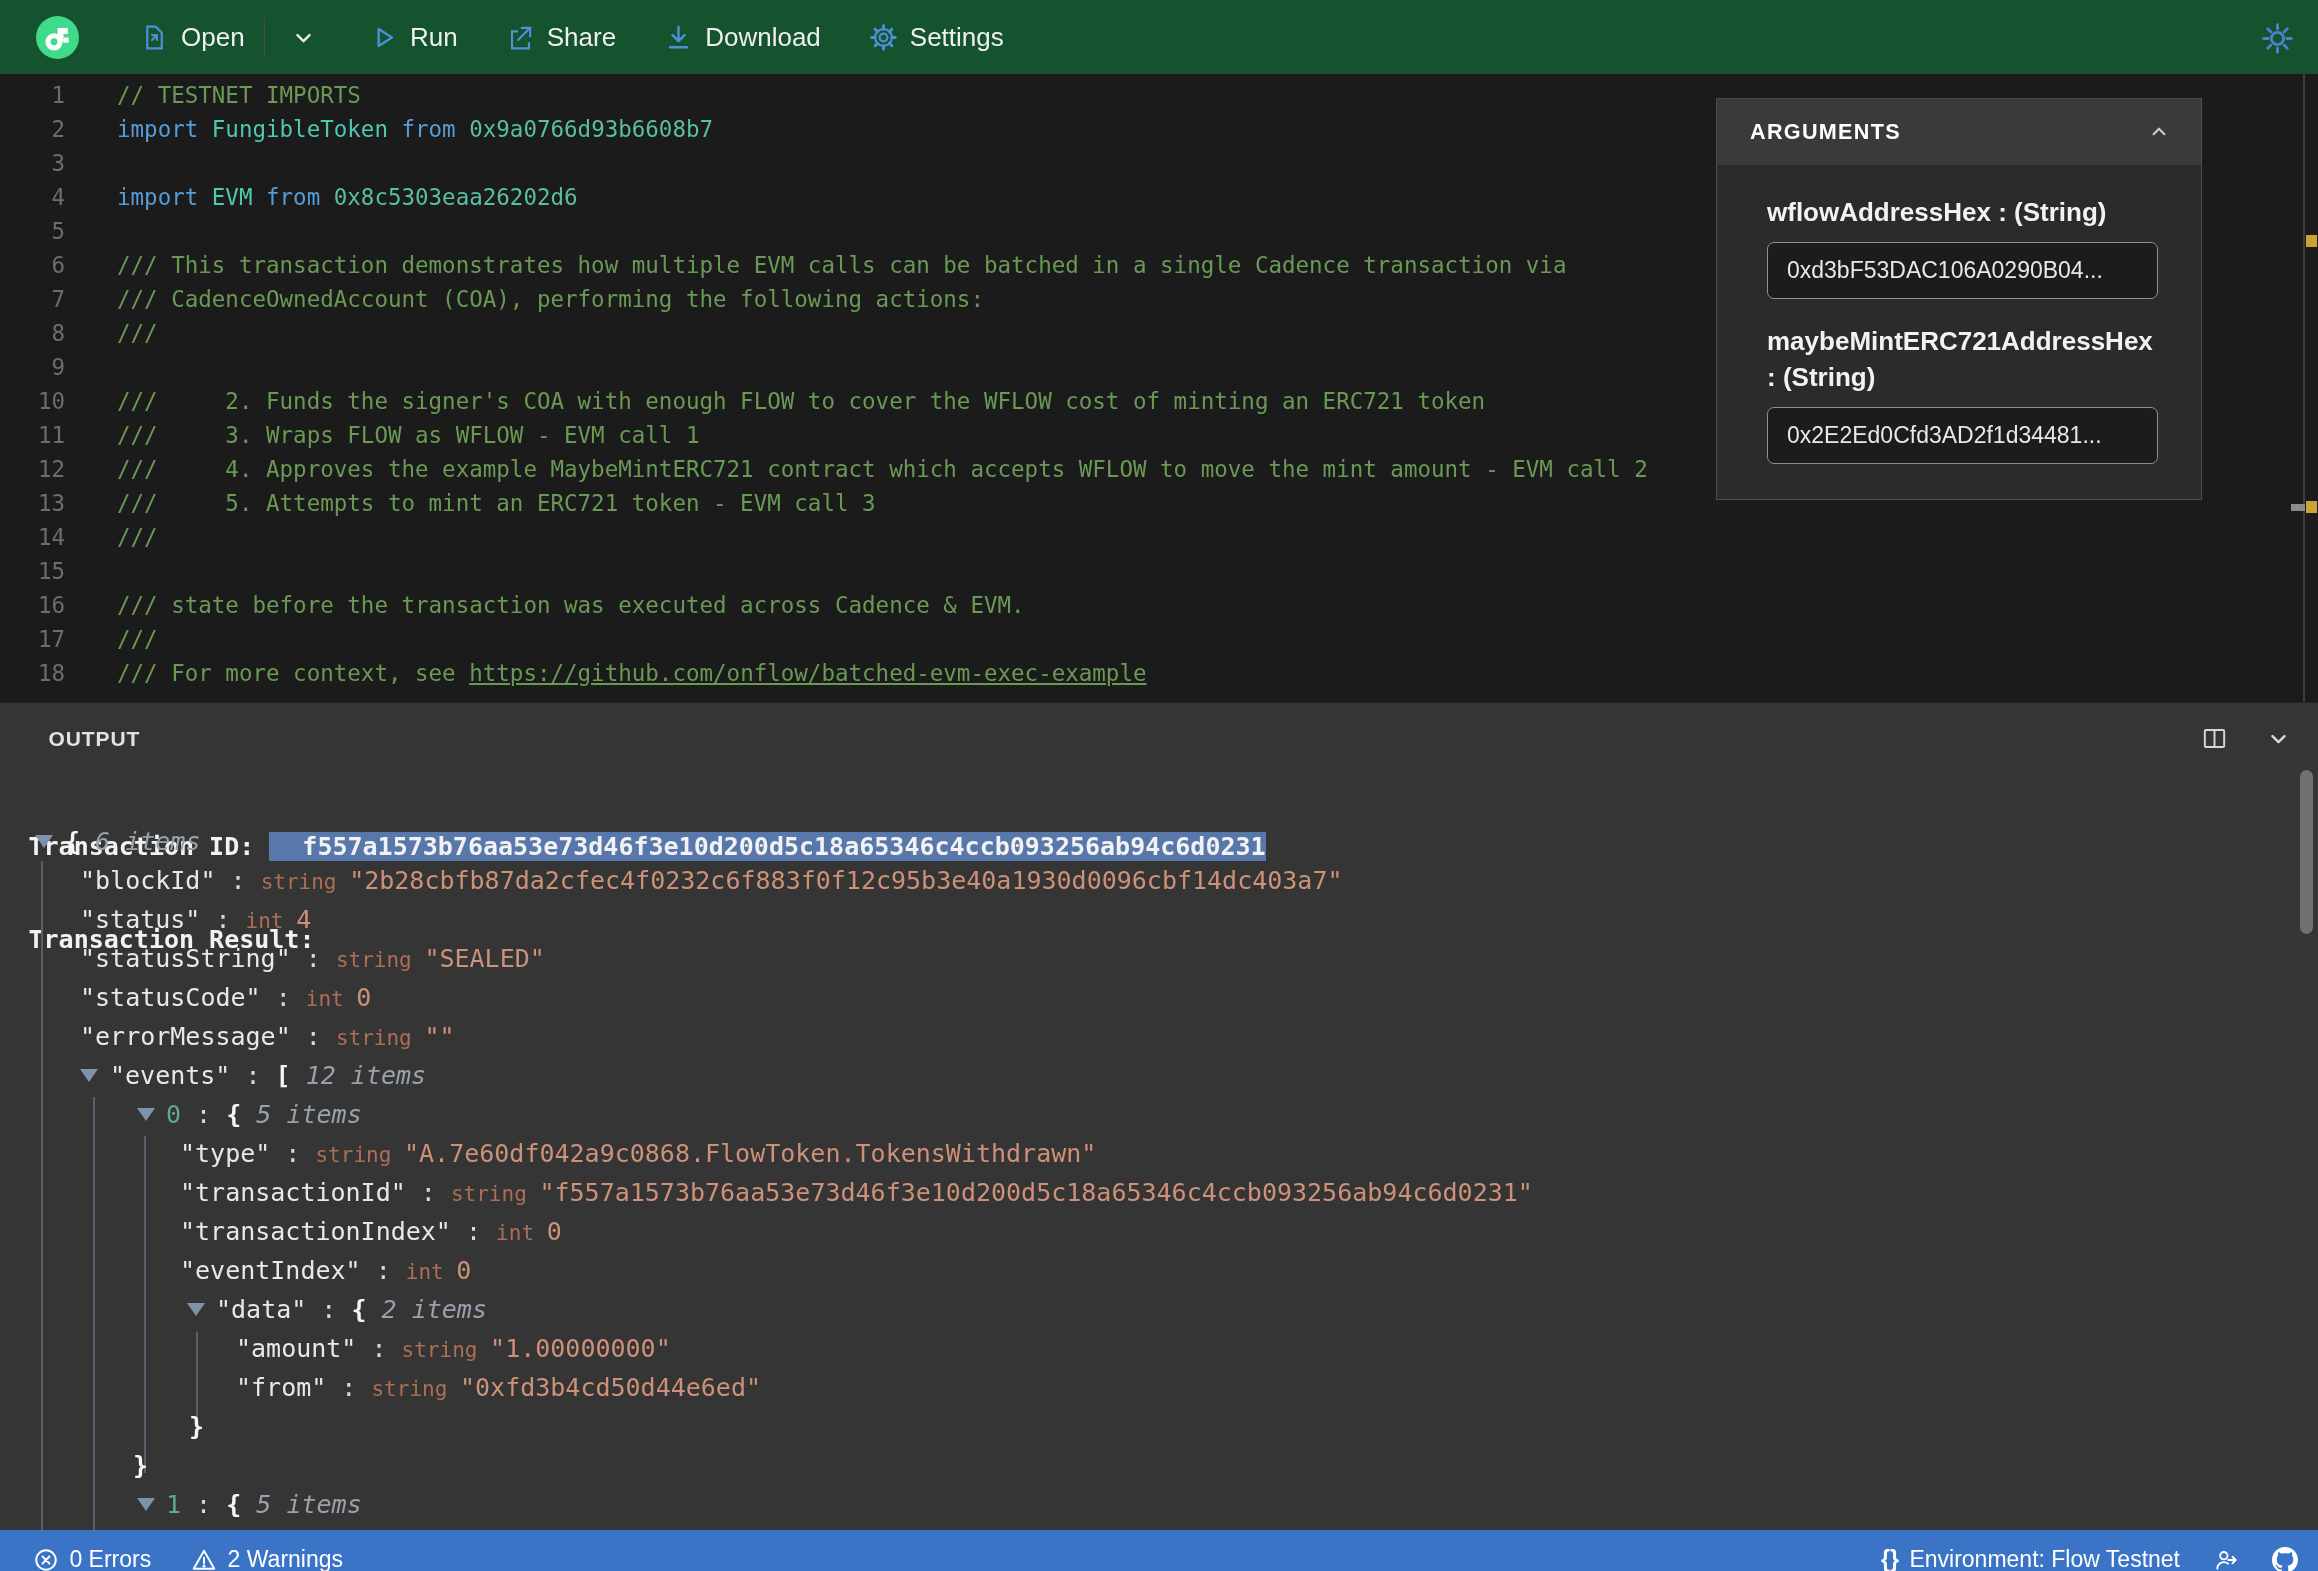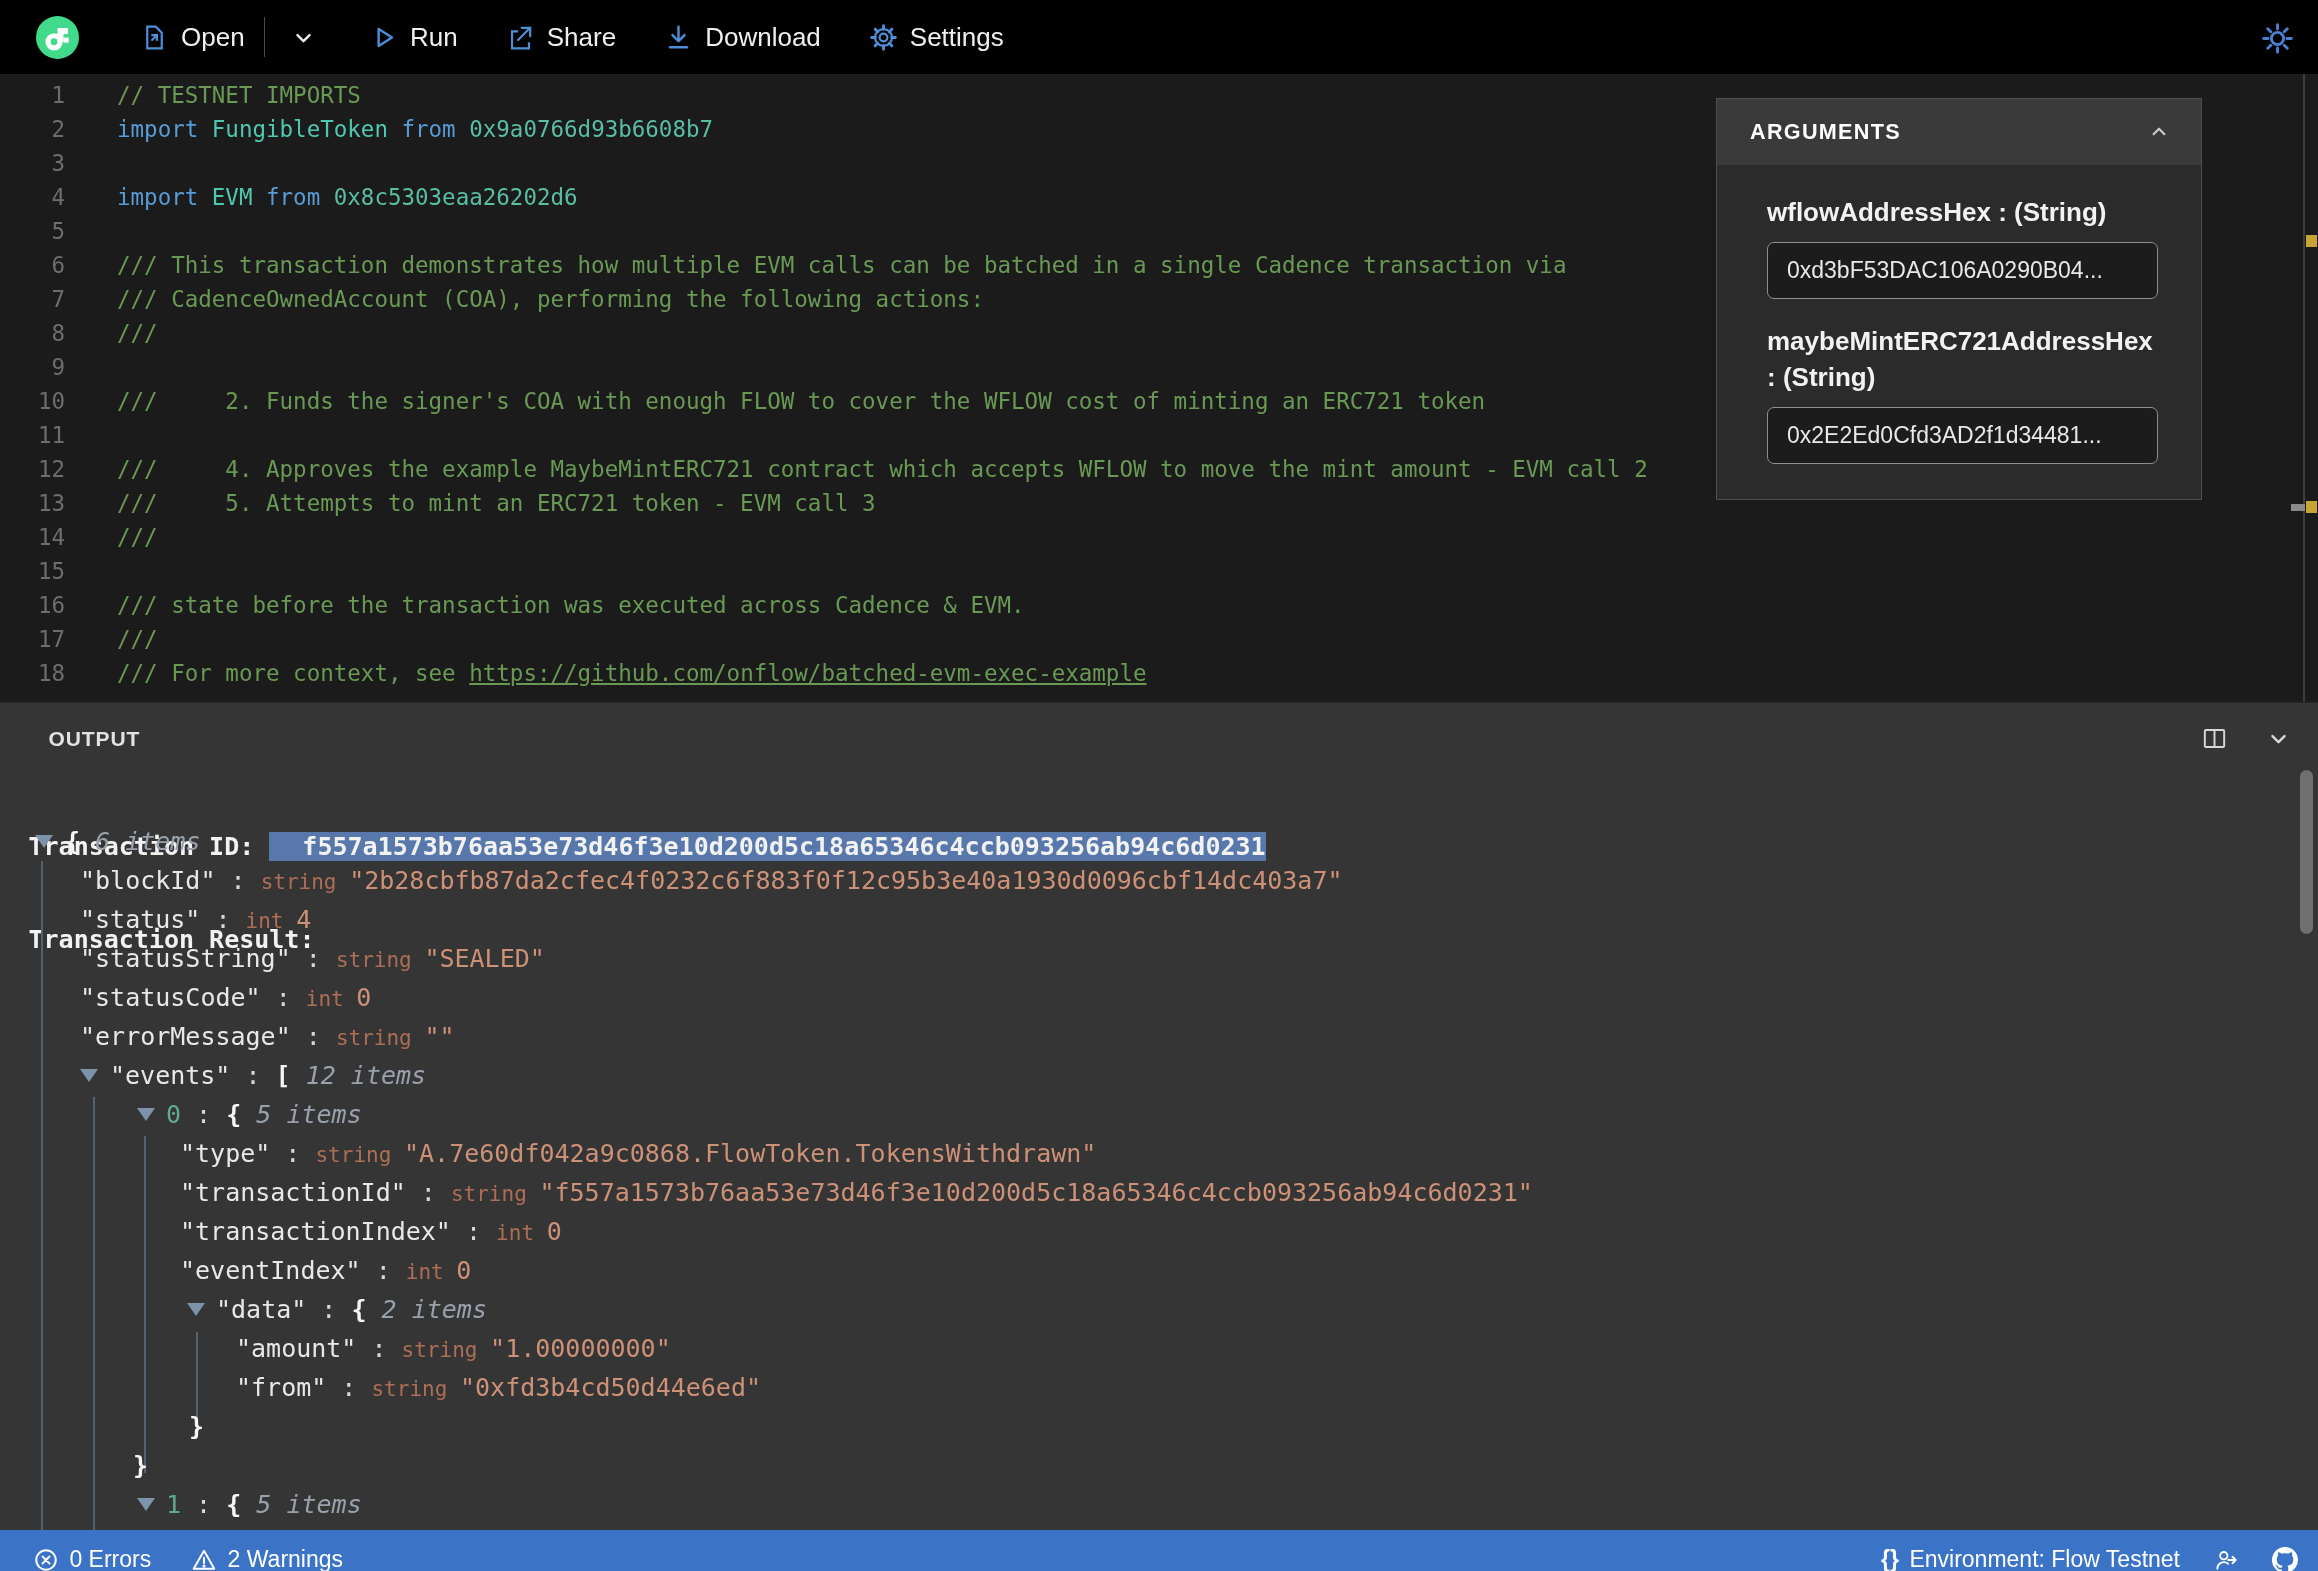--- a/index.html
+++ b/index.html
@@ -1,21 +1,21 @@
 <!DOCTYPE html>
 <html style="font-size:14px"><head>
 <meta charset="utf-8">
 <style>
   * { margin:0; padding:0; box-sizing:border-box; }
   html,body { width:2319px; height:1572px; background:#141414; overflow:hidden;
               font-family:"Liberation Sans", sans-serif; }
 
   
   #app { position:relative; width:2319px; height:1572px; background:#1b1b1b; }
-  #toolbar { position:absolute; left:0; top:0; width:2319px; height:74px; background:#000000;
+  #toolbar { position:absolute; left:0; top:0; width:2319px; height:74px; background:#14532d;
              display:flex; align-items:center; }
   #editor { position:absolute; left:0; top:74px; width:2319px; height:628px; background:#1b1b1b; overflow:hidden; }
   #output { position:absolute; left:0; top:702px; width:2319px; height:828px; background:#353535;
             border-top:1.7px solid #242424; overflow:hidden; }
   #statusbar { position:absolute; left:0; top:1530px; width:2319px; height:59px; background:#3B74C7;
                display:flex; align-items:center; color:#fff; }
 
   
   .tb-btn { display:flex; align-items:center; gap:12px; color:#f0f0f0; font-size:26px; cursor:pointer; }
   .tb-sep { width:1.7px; height:40px; background:#4a4a4a; margin:0 8.6px 0 19px; }
@@ -158,21 +158,21 @@
         <div class="code-row"><span class="ln">1</span><span class="ct"><span class="tk-c">// TESTNET IMPORTS</span></span></div>
         <div class="code-row"><span class="ln">2</span><span class="ct"><span class="tk-k">import </span><span class="tk-y">FungibleToken</span><span class="tk-k"> from </span><span class="tk-a">0x9a0766d93b6608b7</span></span></div>
         <div class="code-row"><span class="ln">3</span></div>
         <div class="code-row"><span class="ln">4</span><span class="ct"><span class="tk-k">import </span><span class="tk-y">EVM</span><span class="tk-k"> from </span><span class="tk-a">0x8c5303eaa26202d6</span></span></div>
         <div class="code-row"><span class="ln">5</span><span class="ct"></span></div>
         <div class="code-row"><span class="ln">6</span><span class="ct"><span class="tk-c">/// This transaction demonstrates how multiple EVM calls can be batched in a single Cadence transaction via</span></span></div>
         <div class="code-row"><span class="ln">7</span><span class="ct"><span class="tk-c">/// CadenceOwnedAccount (COA), performing the following actions:</span></span></div>
         <div class="code-row"><span class="ln">8</span><span class="ct"><span class="tk-c">///</span></span></div>
         <div class="code-row"><span class="ln">9</span></div>
         <div class="code-row"><span class="ln">10</span><span class="ct"><span class="tk-c">///     2. Funds the signer's COA with enough FLOW to cover the WFLOW cost of minting an ERC721 token</span></span></div>
-        <div class="code-row"><span class="ln">11</span></div>
+        <div class="code-row"><span class="ln">11</span><span class="ct"><span class="tk-c">///     3. Wraps FLOW as WFLOW - EVM call 1</span></span></div>
         <div class="code-row"><span class="ln">12</span><span class="ct"><span class="tk-c">///     4. Approves the example MaybeMintERC721 contract which accepts WFLOW to move the mint amount - EVM call 2</span></span></div>
         <div class="code-row"><span class="ln">13</span><span class="ct"><span class="tk-c">///     5. Attempts to mint an ERC721 token - EVM call 3</span></span></div>
         <div class="code-row"><span class="ln">14</span><span class="ct"><span class="tk-c">///</span></span></div>
         <div class="code-row"><span class="ln">15</span></div>
         <div class="code-row"><span class="ln">16</span><span class="ct"><span class="tk-c">/// state before the transaction was executed across Cadence &amp; EVM.</span></span></div>
         <div class="code-row"><span class="ln">17</span><span class="ct"><span class="tk-c">///</span></span></div>
         <div class="code-row"><span class="ln">18</span><span class="ct"><span class="tk-c">/// For more context, see </span><span class="tk-l">https://github.com/onflow/batched-evm-exec-example</span></span></div>
       </div>
     <div id="ruler-line"></div>
     <div class="warn-mark" style="top:161px;"></div>

